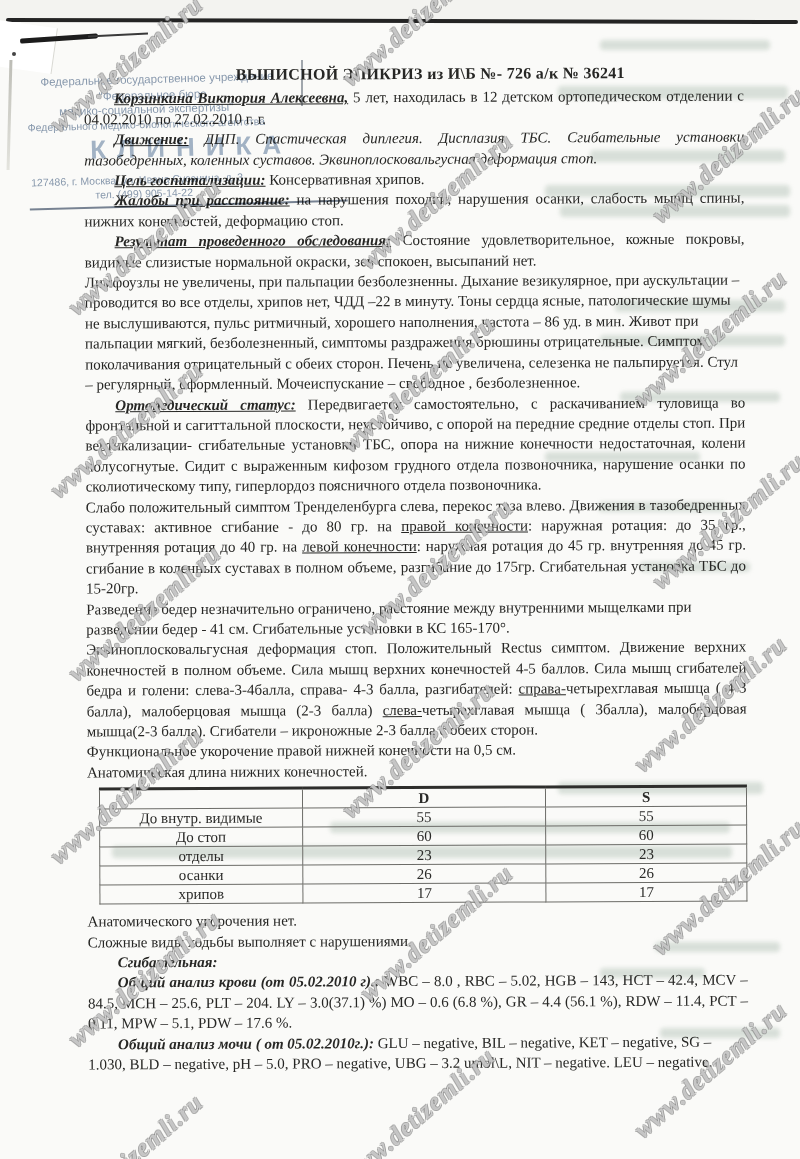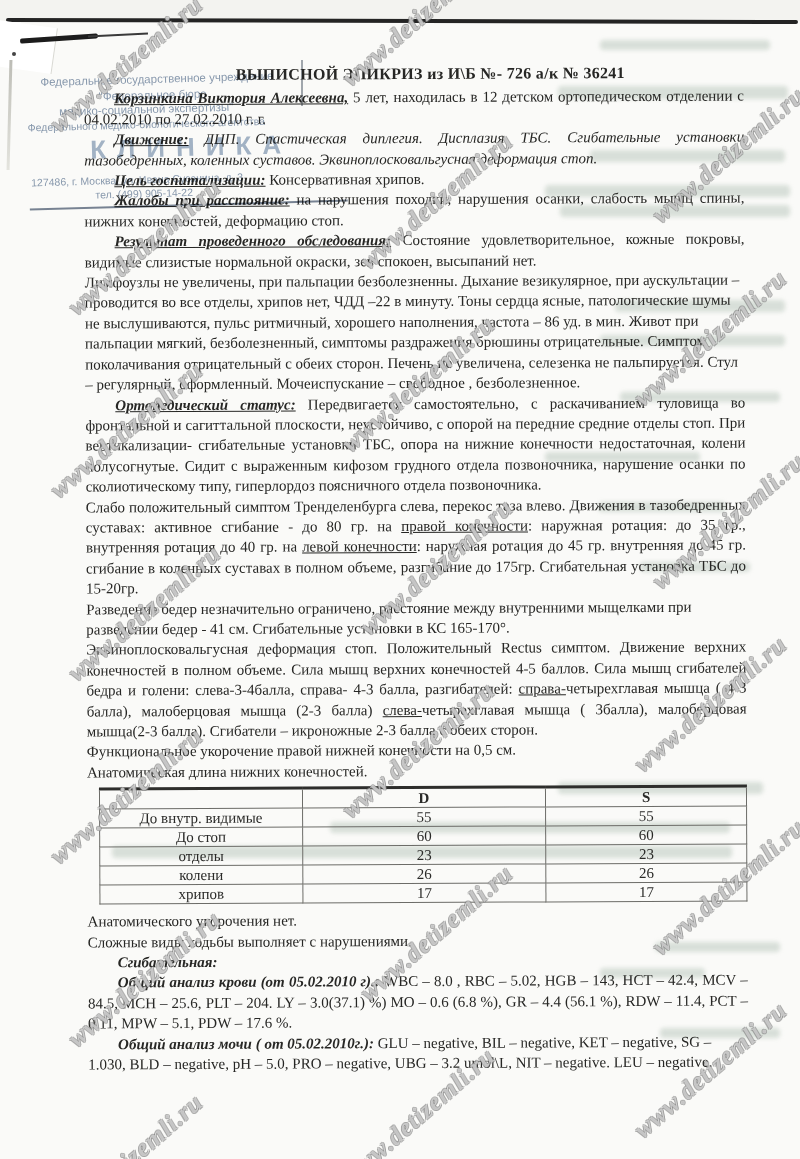--- a/index.html
+++ b/index.html
@@ -151,21 +151,21 @@
               <td>До стоп</td>
               <td>60</td>
               <td>60</td>
             </tr>
             <tr>
               <td>отделы</td>
               <td>23</td>
               <td>23</td>
             </tr>
             <tr>
-              <td>колени</td>
+              <td>осанки</td>
               <td>26</td>
               <td>26</td>
             </tr>
             <tr>
               <td>хрипов</td>
               <td>17</td>
               <td>17</td>
             </tr>
           </tbody>
       </table>

